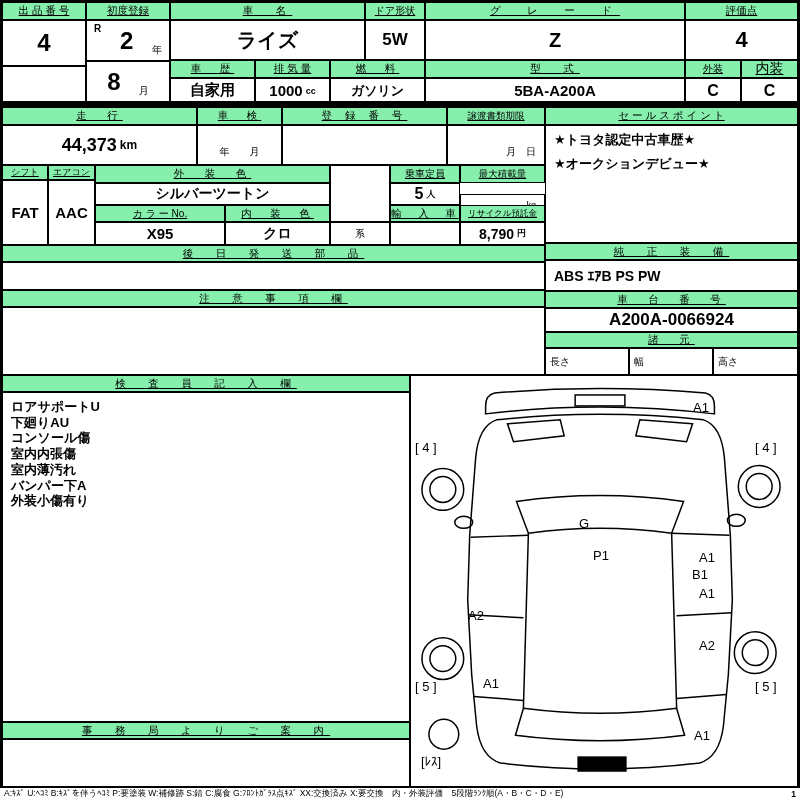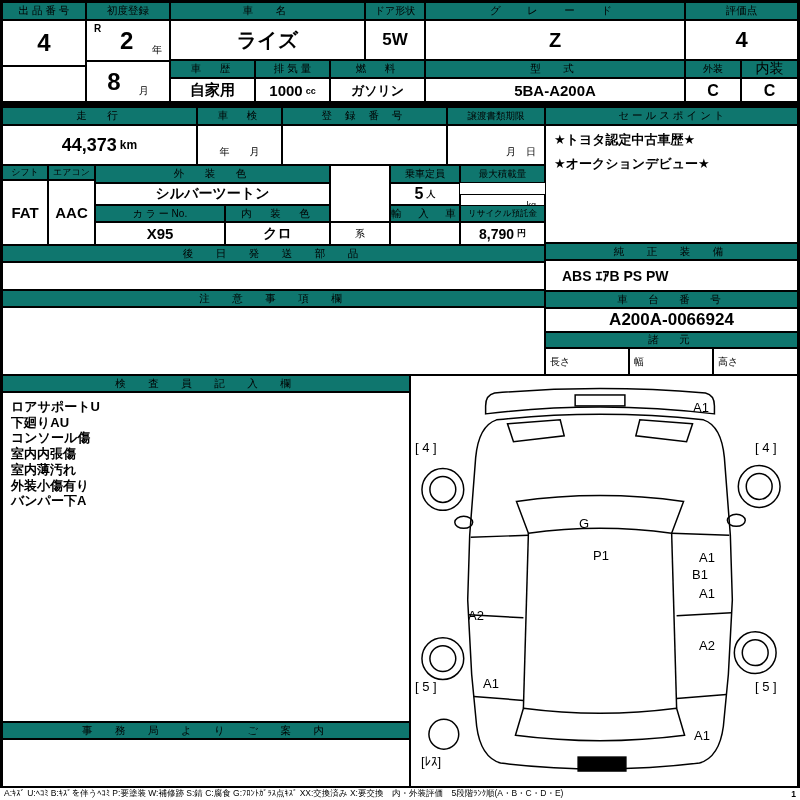--- a/index.html
+++ b/index.html
@@ -1,21 +1,21 @@
 <!DOCTYPE html>
 <html><head>
 <meta charset="utf-8">
 <style>
   * { margin:0; padding:0; box-sizing:border-box; }
   html,body { width:800px; height:800px; background:#fff;
     font-family:"Liberation Sans","DejaVu Sans",sans-serif; color:#000; }
   .sheet { position:absolute; left:0; top:0; width:800px; height:800px; background:#fff; overflow:hidden; }
   .cell { position:absolute; border:1px solid #000; background:#fff; overflow:hidden; }
-  .hdr  { background:#0f766e; display:flex; align-items:center; justify-content:center;
-          font-size:10.5px; white-space:nowrap; }
+  .hdr  { background:#86efac; display:flex; align-items:center; justify-content:center;
+          font-size:10.5px; white-space:nowrap;text-decoration:underline; }
   .val  { display:flex; align-items:center; justify-content:center; font-weight:bold; font-size:14px; white-space:nowrap; }
   .left { justify-content:flex-start; }
   .frame { position:absolute; left:0; top:0; width:800px; height:788px; border:2px solid #000; pointer-events:none; z-index:6; }
   .sep { position:absolute; left:0; top:101px; width:800px; height:6px; background:#000; z-index:5; }
   .unit { font-size:9px; font-weight:bold; margin-left:3px; }
   .lines { display:block; font-weight:bold; font-size:13px; line-height:20px; padding:4px 8px; }
   .insp-lines div { font-weight:bold; font-size:13px; line-height:15.7px; }
   .anno { position:absolute; font-weight:normal; font-size:13px; white-space:nowrap; z-index:4;text-align:right; }
   .speclabel { font-size:10px; padding-left:4px; display:flex; align-items:center; }
   .legend { position:absolute; left:0; top:788px; width:800px; height:12px; display:flex;
@@ -128,42 +128,42 @@
   <div class="cell hdr" style="left:460px;top:205px;width:85px;height:17px;font-size:8.5px">リサイクル預託金</div>
   <div class="cell val" style="left:460px;top:222px;width:85px;height:23px">
     <span style="font-size:14px">8,790</span>
     <span class="unit">円</span>
   </div>
 
   <div class="cell hdr" style="left:2px;top:245px;width:543px;height:17px;letter-spacing:6px">後　日　発　送　部　品</div>
   <div class="cell" style="left:2px;top:262px;width:543px;height:28px"></div>
 
   <div class="cell hdr" style="left:545px;top:243px;width:253px;height:17px;letter-spacing:6px">純　正　装　備</div>
-  <div class="cell val left" style="left:545px;top:260px;width:253px;height:31px;padding-left:16px;font-size:14px">ABS ｴｱB PS PW</div>
+  <div class="cell val left" style="left:545px;top:260px;width:253px;height:31px;padding-left:8px;font-size:14px">ABS ｴｱB PS PW</div>
 
   <div class="cell hdr" style="left:2px;top:290px;width:543px;height:17px;letter-spacing:6px">注　意　事　項　欄</div>
   <div class="cell" style="left:2px;top:307px;width:543px;height:68px"></div>
 
   <div class="cell hdr" style="left:545px;top:291px;width:253px;height:17px;letter-spacing:5px">車　台　番　号</div>
   <div class="cell val" style="left:545px;top:308px;width:253px;height:24px;font-size:17px">A200A-0066924</div>
 
   <div class="cell hdr" style="left:545px;top:332px;width:253px;height:16px;letter-spacing:5px">諸　元</div>
   <div class="cell speclabel" style="left:545px;top:348px;width:84px;height:27px">長さ</div>
   <div class="cell speclabel" style="left:629px;top:348px;width:84px;height:27px">幅</div>
   <div class="cell speclabel" style="left:713px;top:348px;width:85px;height:27px">高さ</div>
 
   <div class="cell hdr" style="left:2px;top:375px;width:408px;height:17px;letter-spacing:6px">検　査　員　記　入　欄</div>
   <div class="cell insp-lines" style="left:2px;top:392px;width:408px;height:330px;padding:6px 8px">
     <div>ロアサポートU</div>
     <div>下廻りAU</div>
     <div>コンソール傷</div>
     <div>室内内張傷</div>
     <div>室内薄汚れ</div>
+    <div>バンパー下A</div>
     <div>外装小傷有り</div>
-    <div>バンパー下A</div>
   </div>
 
   <div class="cell hdr" style="left:2px;top:722px;width:408px;height:17px;letter-spacing:6px">事　務　局　よ　り　ご　案　内</div>
   <div class="cell" style="left:2px;top:739px;width:408px;height:49px"></div>
 
   <div class="cell" style="left:410px;top:375px;width:388px;height:413px">
     <svg width="386" height="411" viewBox="0 0 388 413">
       <g fill="none" stroke="#000" stroke-width="1.5">
 
         <path d="M 84 17 Q 190 8 296 17 Q 305 19 305 30 L 305 38 Q 248 31 190 31 Q 132 31 75 38 L 75 30 Q 75 19 84 17 Z"></path>

